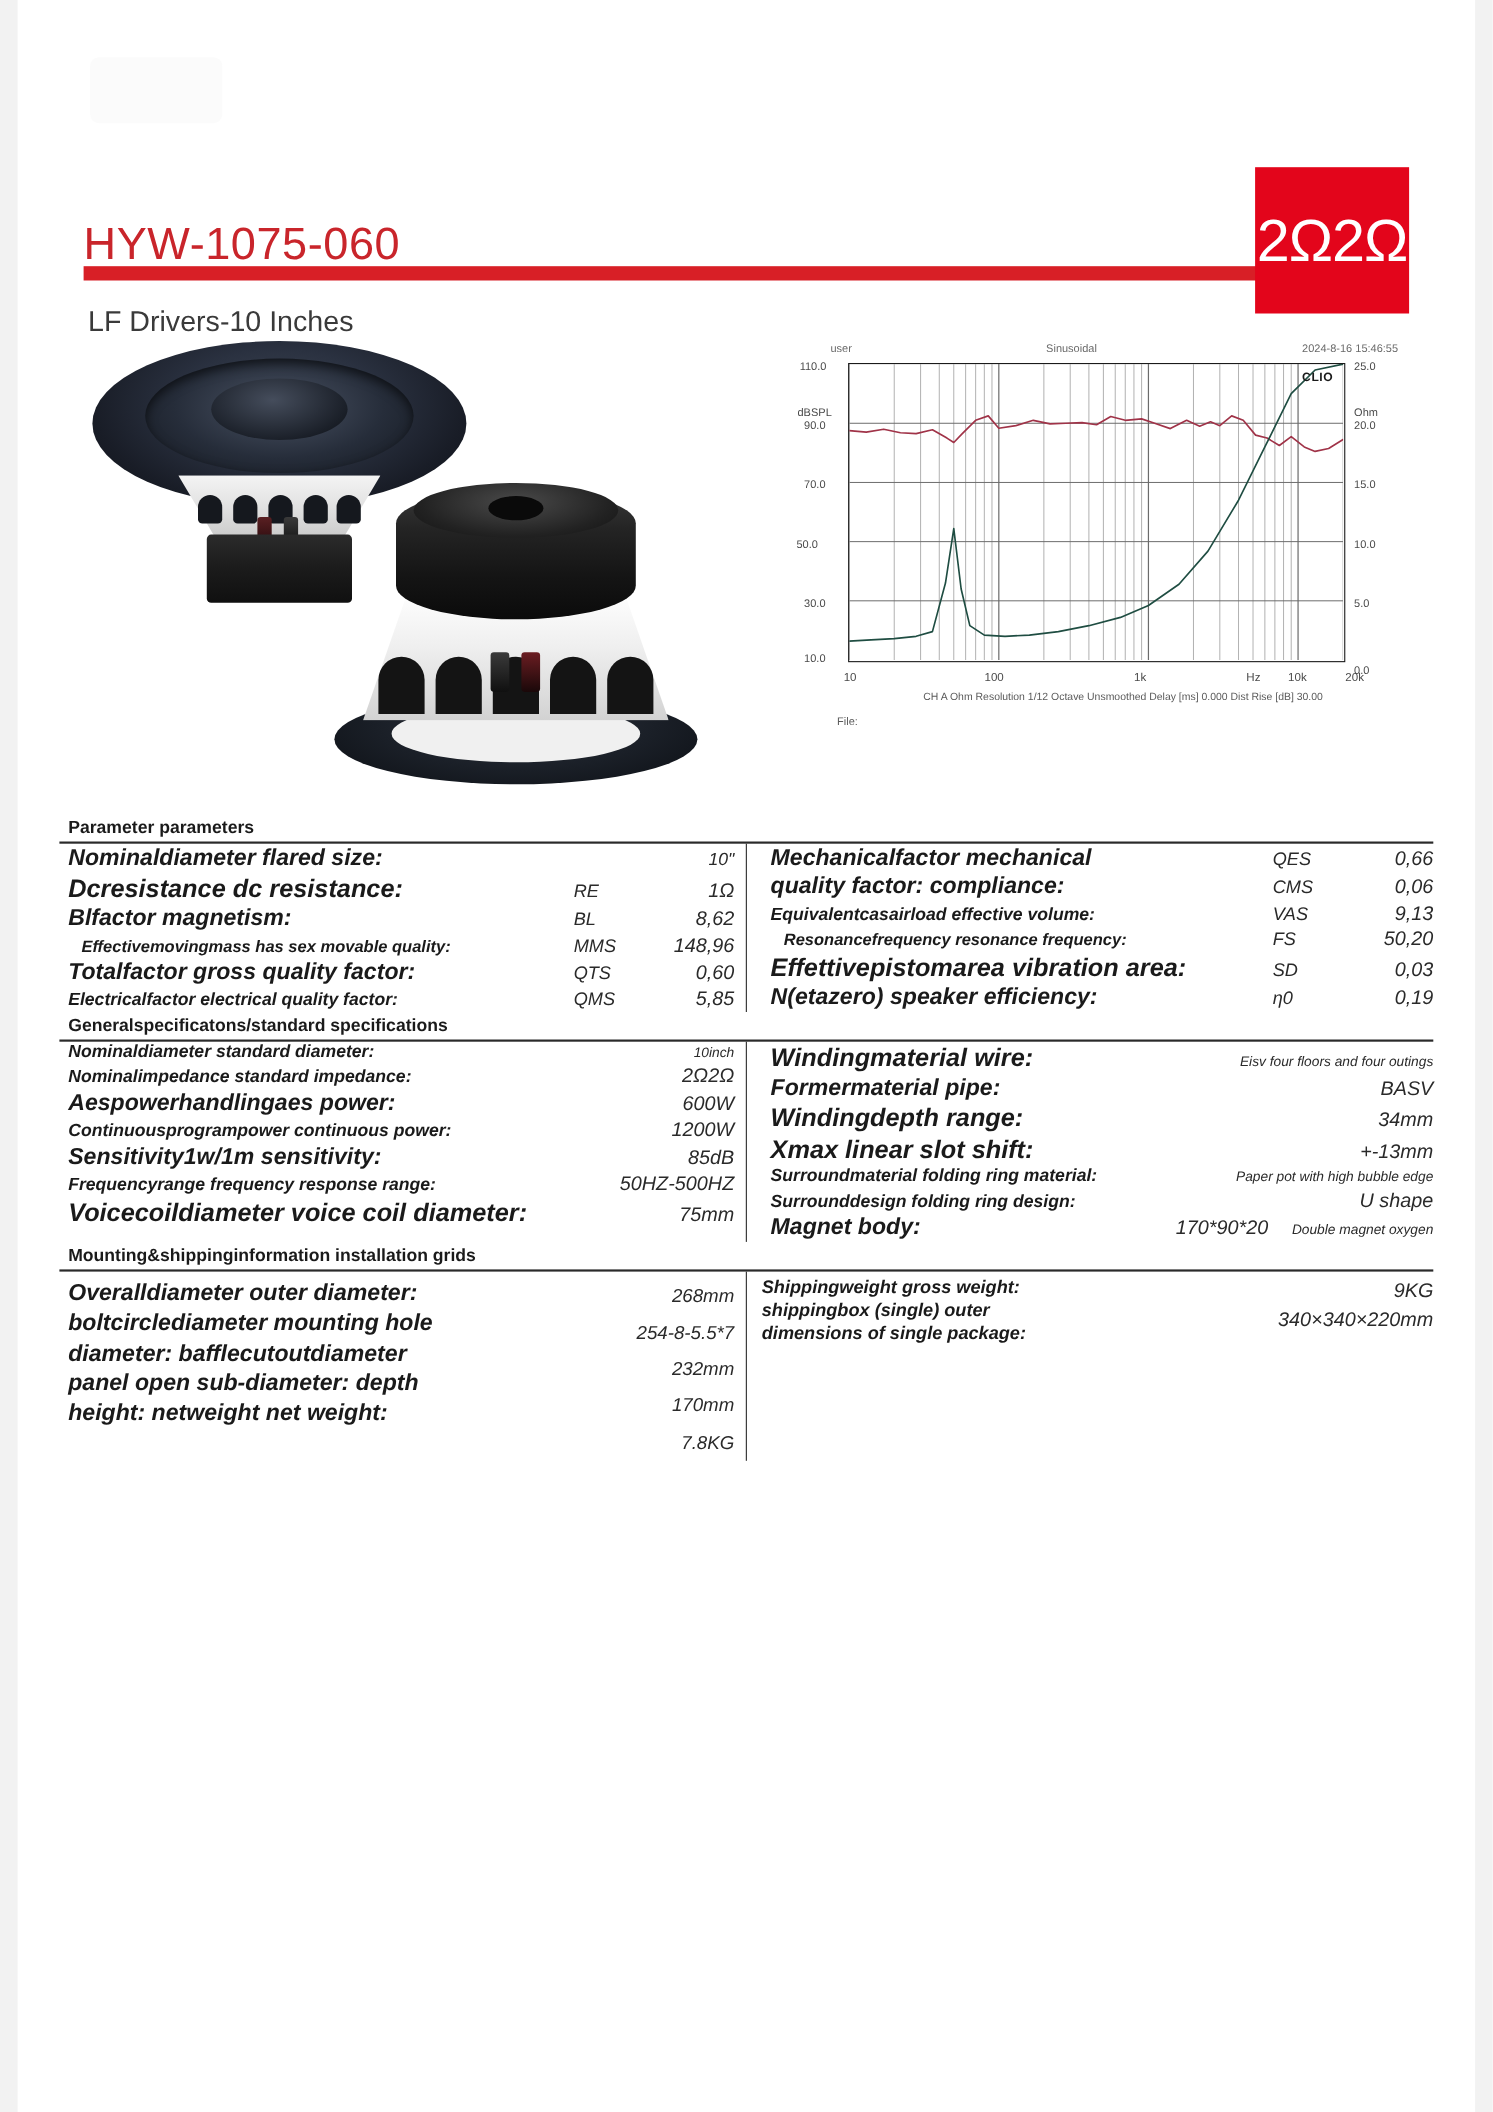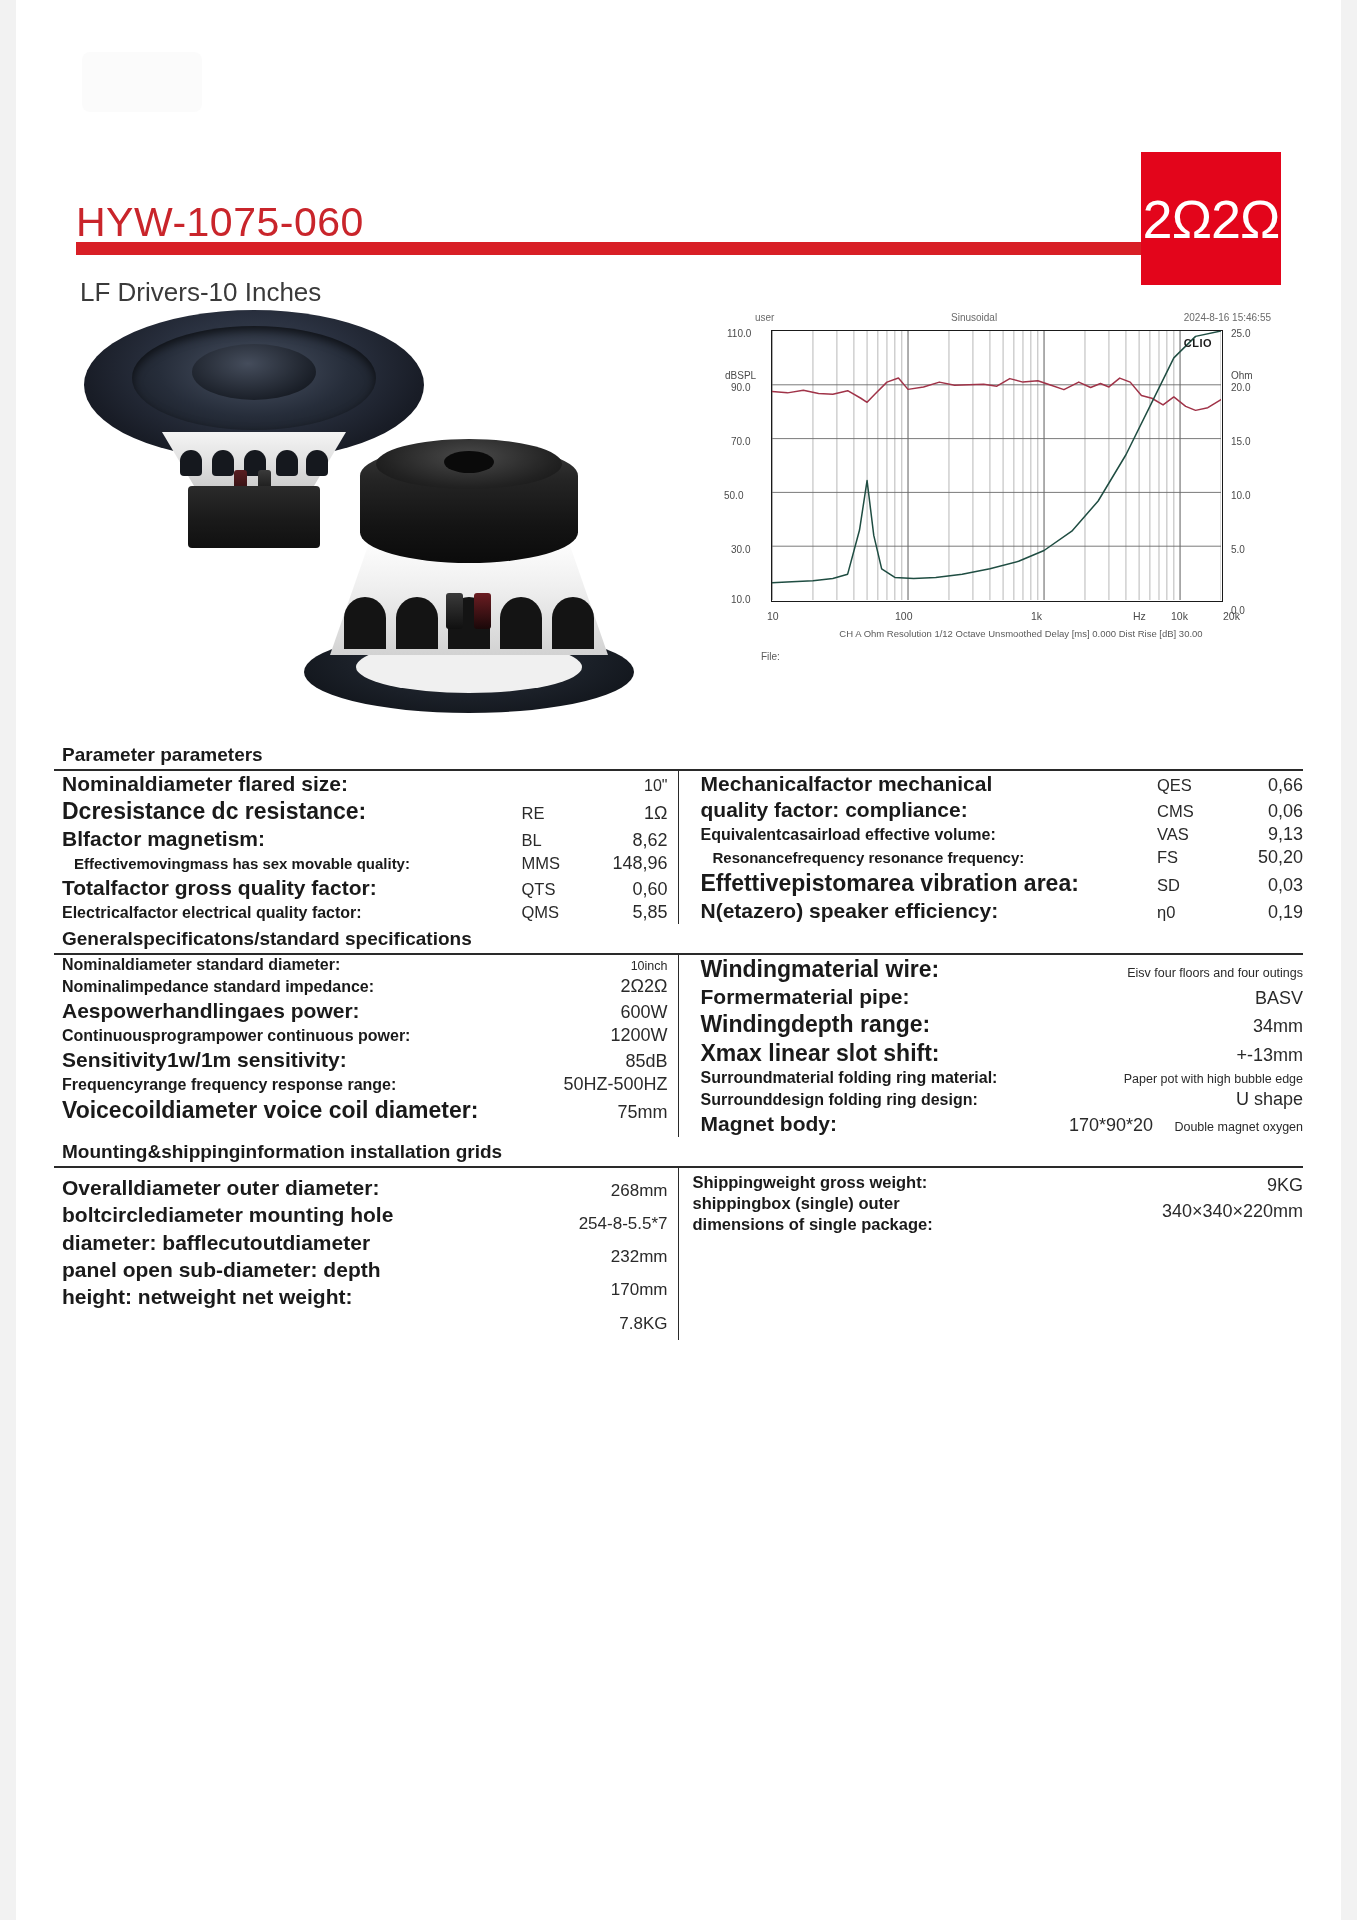--- a/index.html
+++ b/index.html
@@ -147,26 +147,26 @@
     font-size: 11px; font-weight: 700; color: #1a1a1a; letter-spacing: .5px;
   }
   .xlabels { position: relative; height: 18px; }
   .xlabels span { position: absolute; font-size: 10.5px; color: #4a4a4a; }
   .chart-foot { text-align: center; font-size: 9.5px; color: #5a5a5a; padding-left: 26px; }
   .chart-file { font-size: 10px; color: #5a5a5a; padding-left: 42px; padding-top: 12px; }
 
   
   .section { margin-top: 2px; }
   .section-title {
-    font-size: 19px; font-weight: 700; color: #1a1a1a;
+    font-size: 16px; font-weight: 700; color: #1a1a1a;
     padding: 2px 0 3px 8px; border-bottom: 2.5px solid #2a2a2a;
     margin-bottom: 0;
   }
   .grid2 { display: flex; }
-  .col { width: 50%; }
+  .col { width: 50%; font-style: italic; }
   .col.left { border-right: 1.5px solid #2a2a2a; padding-right: 10px; }
   .col.right { padding-left: 14px; }
 
   .row { display: flex; align-items: baseline; padding: 1px 0 1px 8px; }
   .row .lbl { flex: 1 1 auto; color: #1a1a1a; }
   .row .sym {
     width: 62px; flex: 0 0 62px; text-align: left;
     font-size: 16.5px; color: #2a2a2a; font-weight: 400;
   }
   .row .val {

